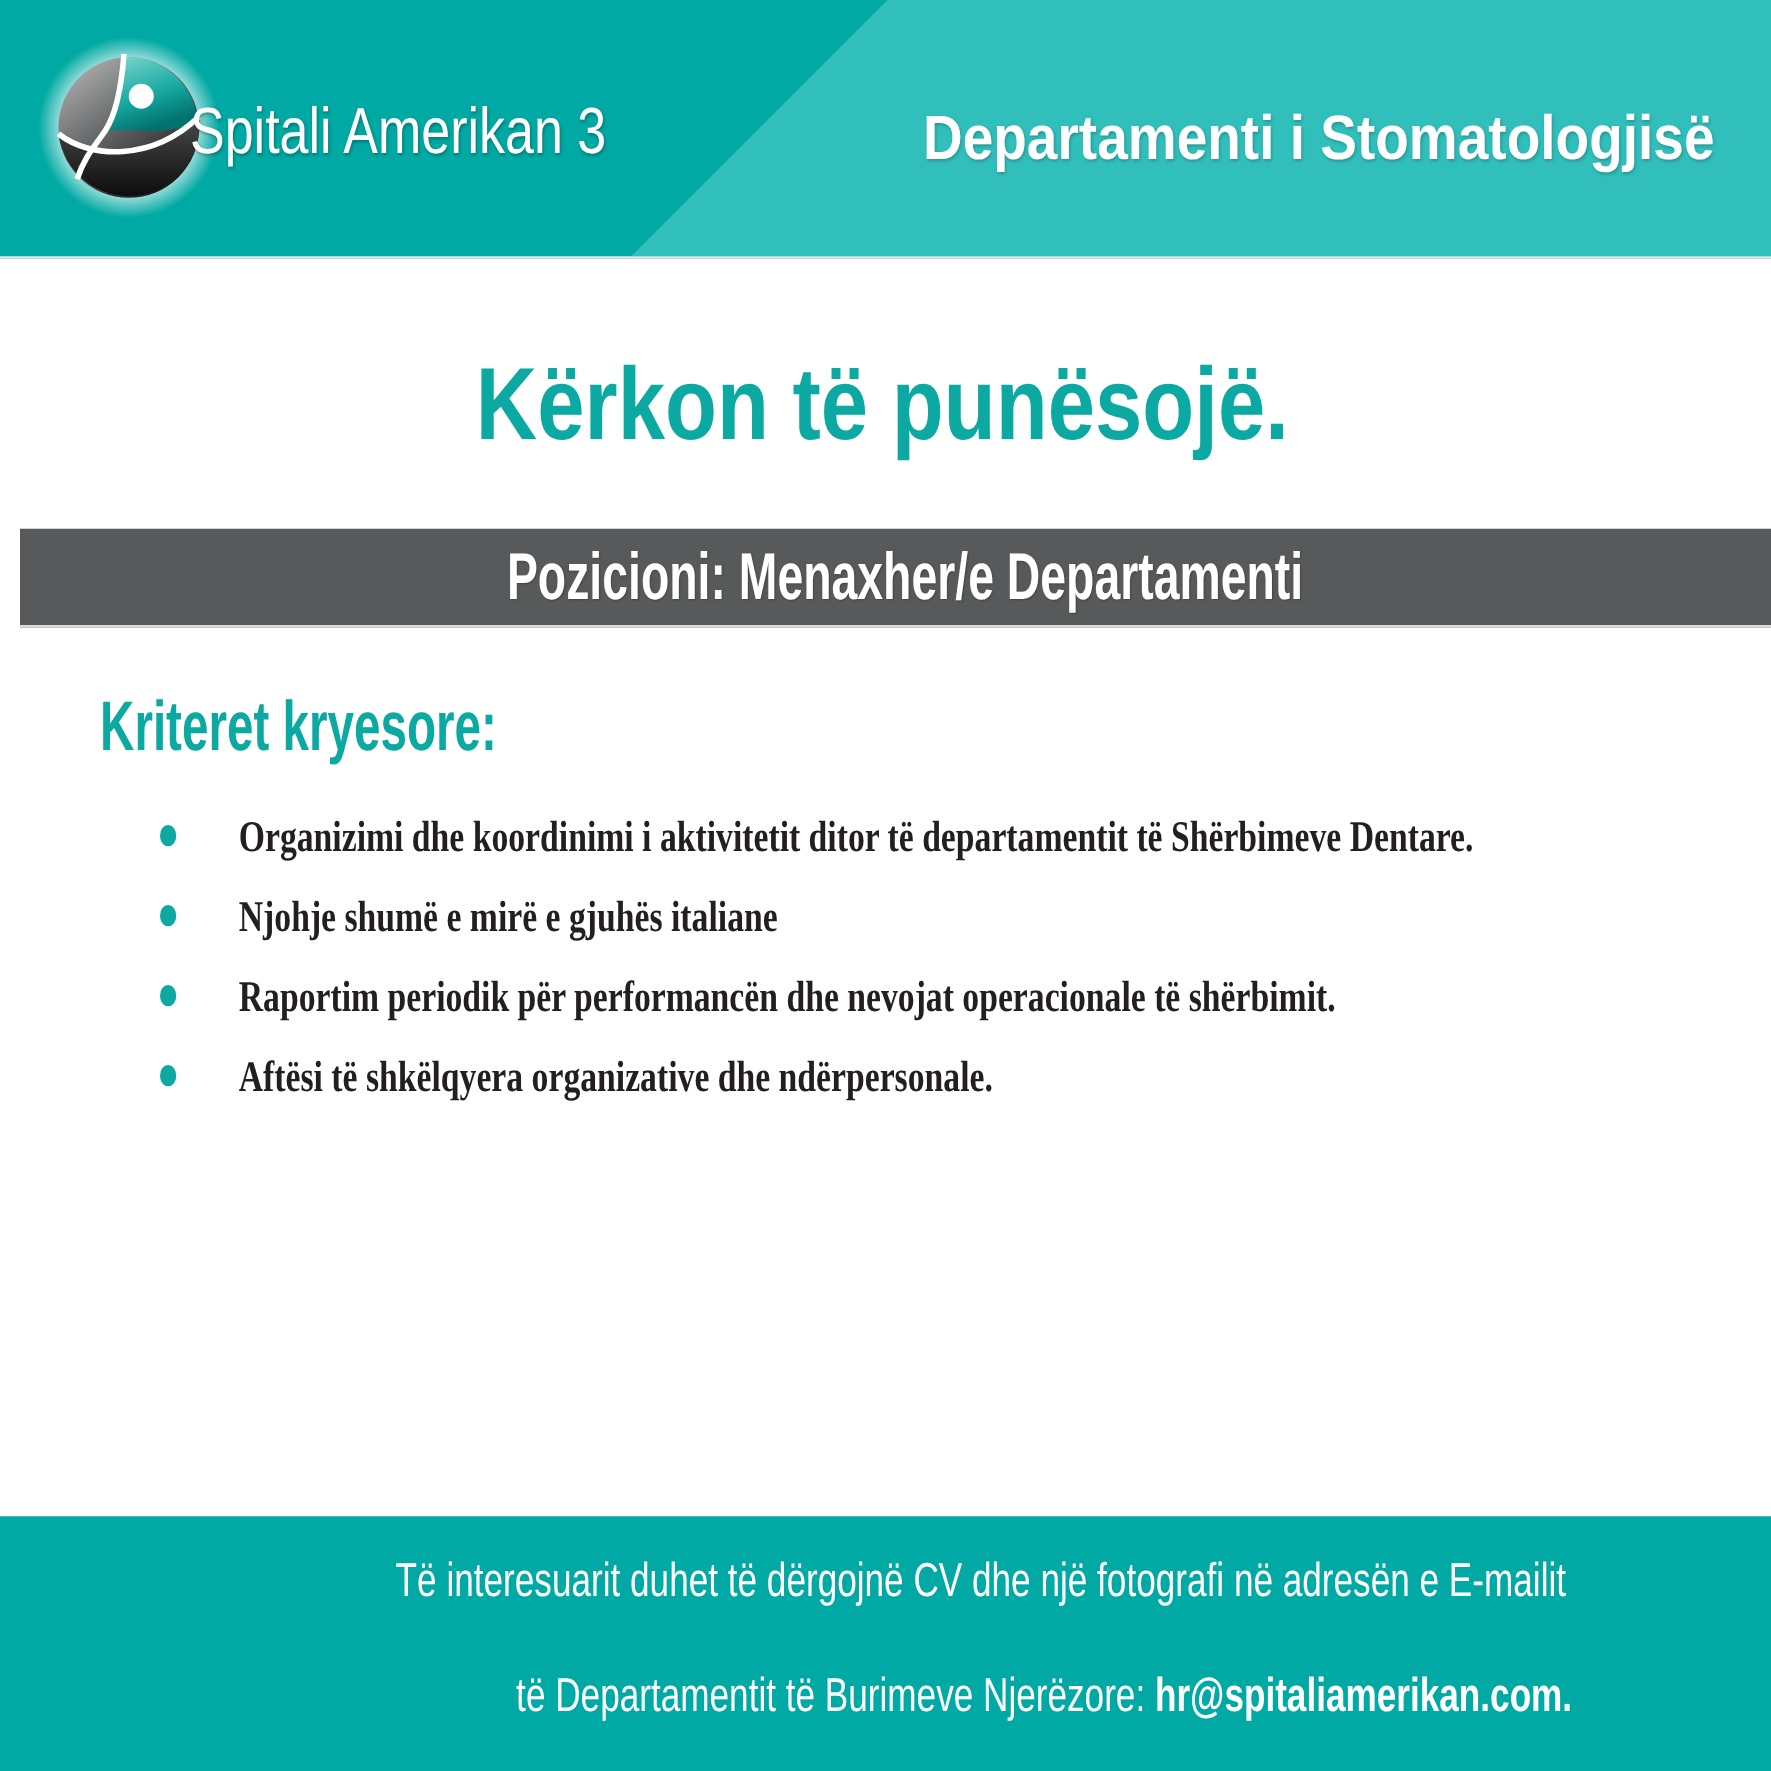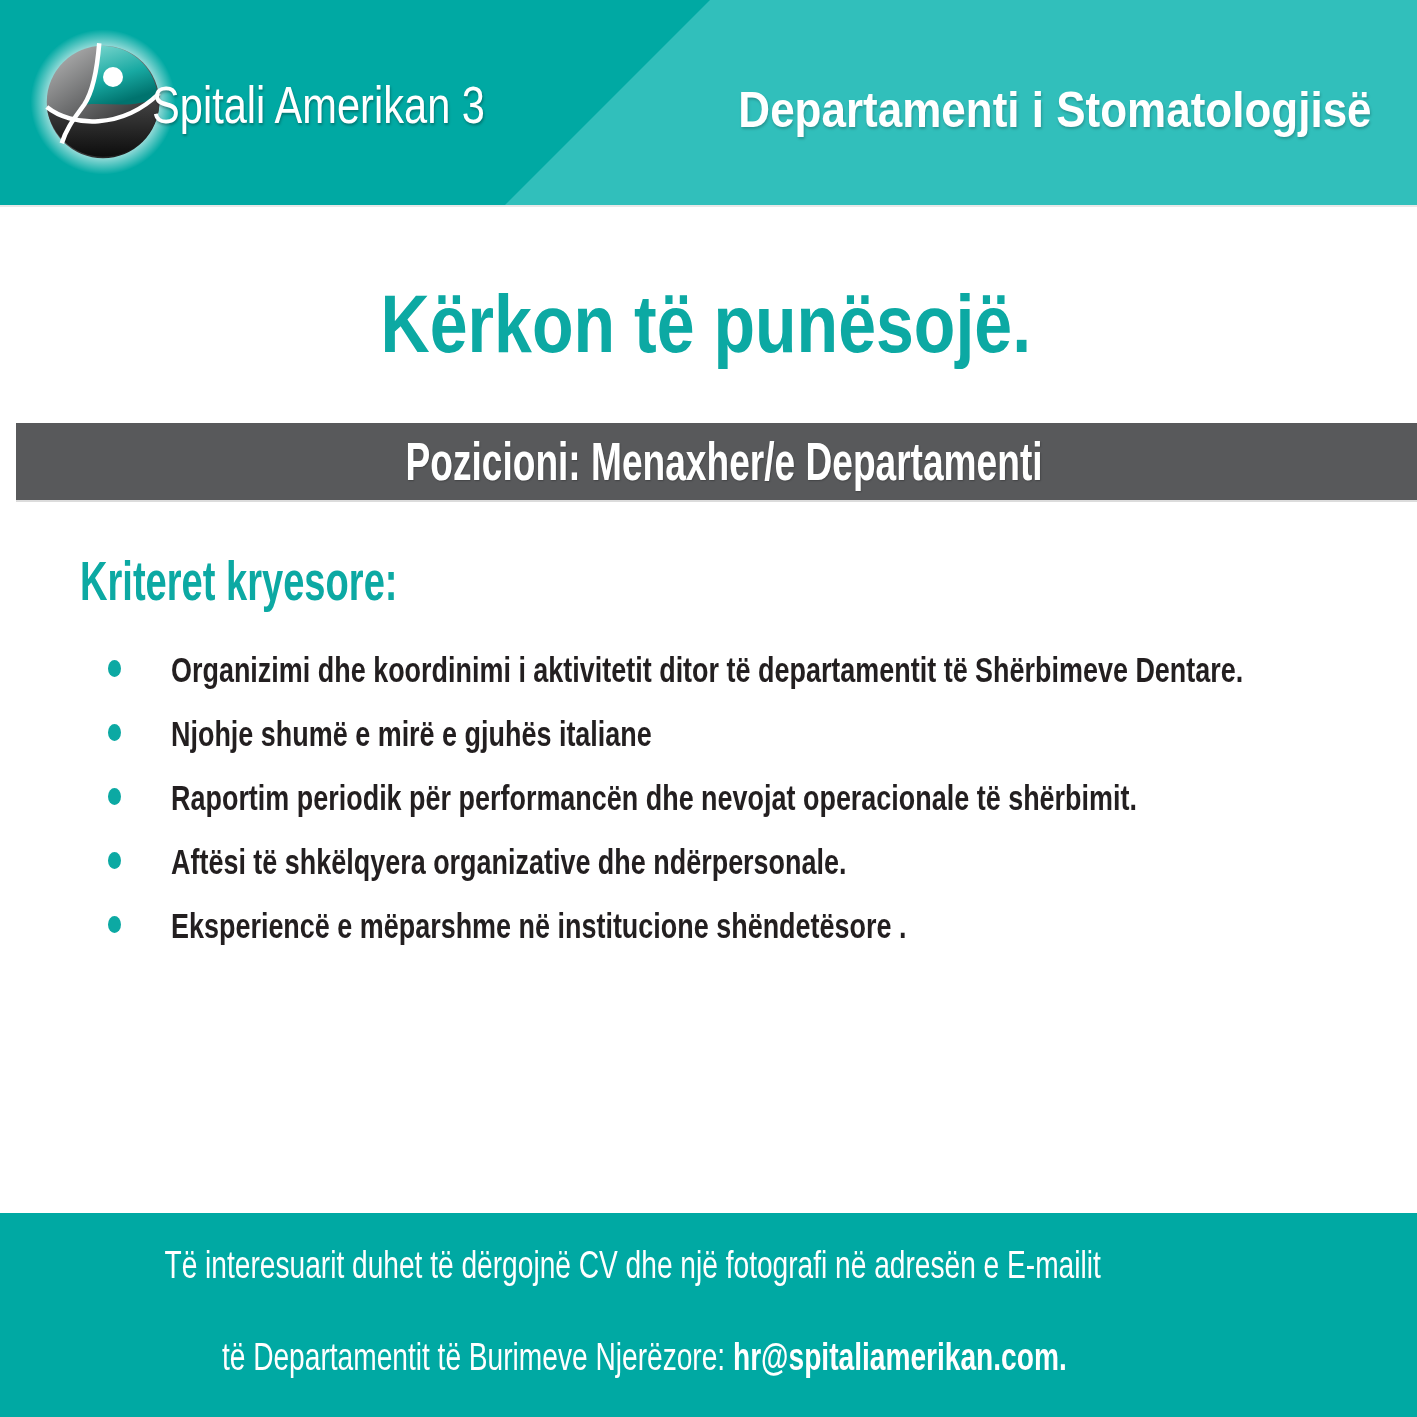--- a/index.html
+++ b/index.html
@@ -52,40 +52,40 @@
     transform:scaleX(0.70);transform-origin:50% 50%;
   }
 
   
   .criteria-heading{
     position:absolute;left:80px;top:552px;line-height:58px;
     font-size:56px;font-weight:bold;color:var(--teal-text,#0ca9a3);
     transform:scaleX(0.68);transform-origin:0 50%;
   }
   .criteria-list{
-    position:absolute;left:76px;top:646px;width:1300px;
-    list-style:none;margin:0;padding:0;
+    position:absolute;left:96px;top:646px;width:1300px;
+    list-style:none;margin:0;padding:0;font-family:Liberation Serif, serif;
   }
   .bullet-item{display:flex;align-items:flex-start;margin-bottom:17px;}
   .bullet-dot{
     flex:none;width:13px;height:17px;border-radius:50%;
     background:var(--teal-text,#0ca9a3);margin:14px 50px 0 32px;
   }
   .bullet-text{
     font-size:35px;font-weight:bold;line-height:47px;color:var(--text-black,#231f20);
     white-space:pre;transform:scaleX(0.77);transform-origin:0 50%;
   }
 
   
   .footer-band{
     position:absolute;top:1213px;left:0;width:1417px;height:204px;
     background:var(--teal-primary,#00a9a3);
     box-sizing:border-box;padding-top:29px;text-align:center;
   }
-  .footer-line{width:1417px;text-align:left;}
+  .footer-line{width:1417px;text-align:right;}
   .footer-line .cond{
     font-size:38px;line-height:46px;color:#ffffff;font-weight:normal;
     transform:scaleX(0.74);transform-origin:50% 50%;
   }
   .footer-email{font-weight:bold;}
 </style>
 </head>
 <body>
 
 <div class="page">
@@ -148,24 +148,20 @@
       <span class="bullet-text">Njohje shumë e mirë e gjuhës italiane</span>
     </li>
     <li class="bullet-item">
       <span class="bullet-dot"></span>
       <span class="bullet-text">Raportim periodik për performancën dhe nevojat operacionale të shërbimit.</span>
     </li>
     <li class="bullet-item">
       <span class="bullet-dot"></span>
       <span class="bullet-text">Aftësi të shkëlqyera organizative dhe ndërpersonale.</span>
     </li>
-    <li class="bullet-item">
-      <span class="bullet-dot"></span>
-      <span class="bullet-text">Eksperiencë e mëparshme në institucione shëndetësore .</span>
-    </li>
   </ul>
 
   <div class="footer-band">
     <div class="footer-line">
       <span class="cond">Të interesuarit duhet të dërgojnë CV dhe një fotografi në adresën e E-mailit</span>
     </div>
     <div class="footer-line">
       <span class="cond">
         <span>të Departamentit të Burimeve Njerëzore: </span><span class="footer-email">hr@spitaliamerikan.com.</span>
       </span>

